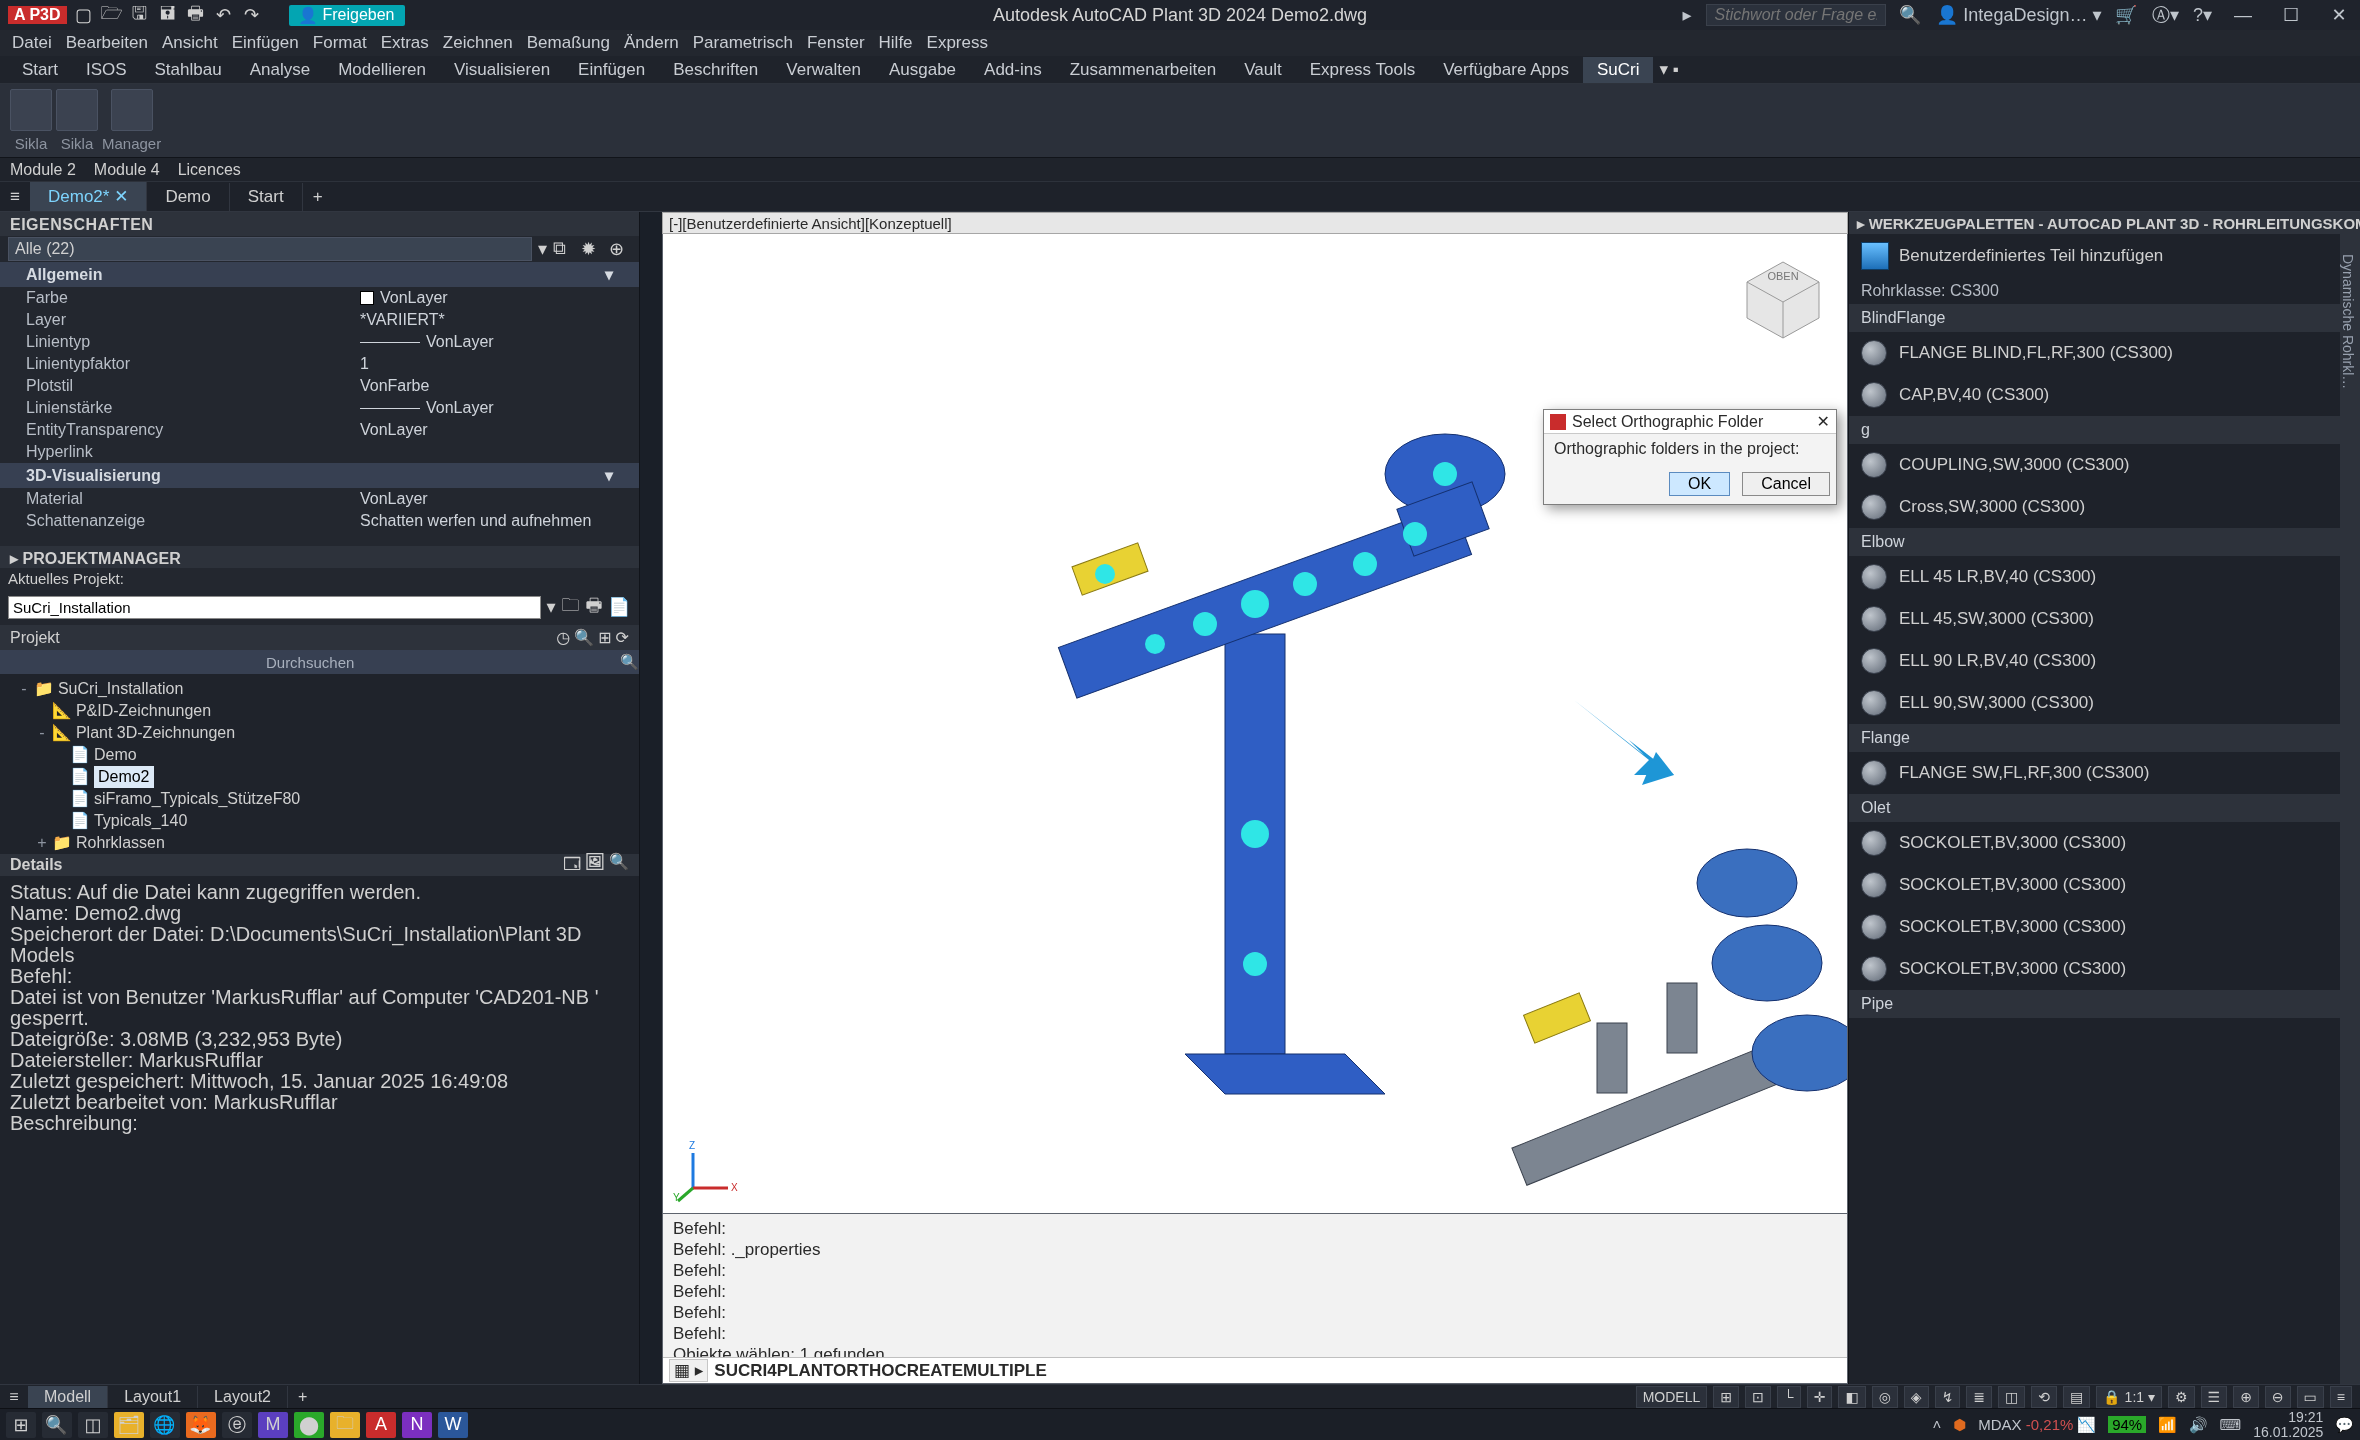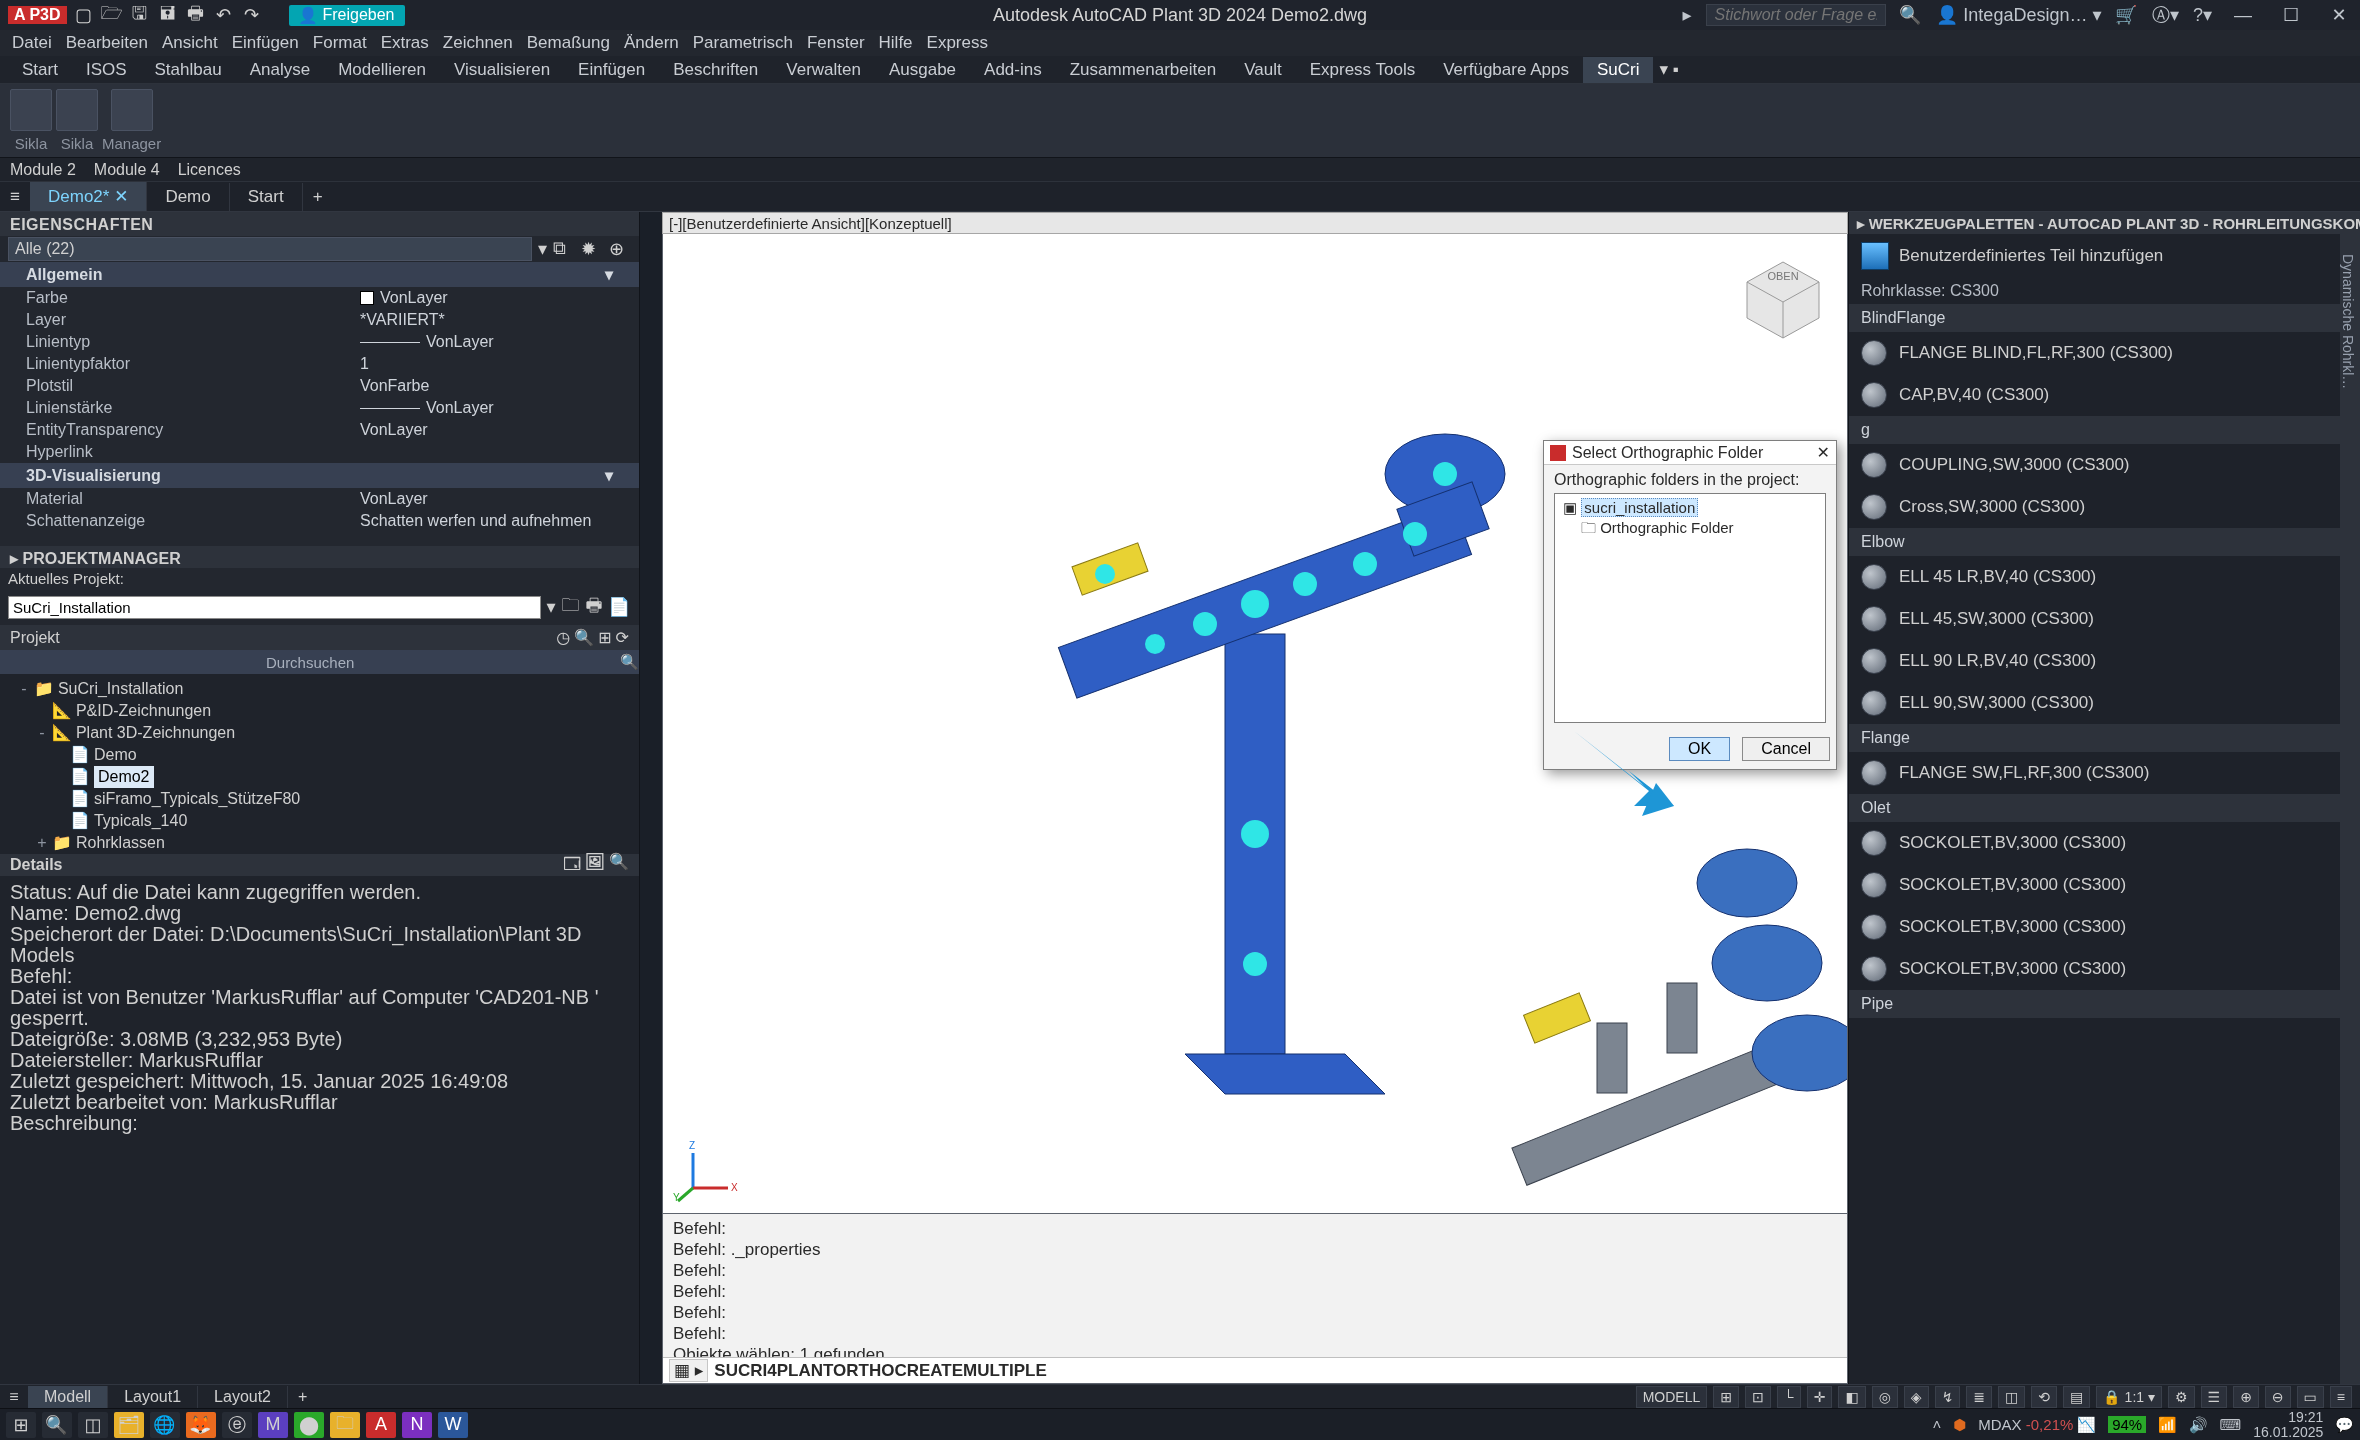--- a/index.html
+++ b/index.html
@@ -94,21 +94,21 @@
 
 .triad{position:absolute;left:10px;bottom:10px;width:70px;height:70px;}
 
 
 #cmd{height:170px;background:#f2f2f2;color:#2a2a2a;border:1px solid #5d636d;border-top:none;display:flex;flex-direction:column;}
 #cmd .hist{flex:1;font-family:Consolas,monospace;font-size:17px;padding:4px 10px;line-height:21px;overflow:hidden;}
 #cmd .cmdline{height:26px;background:#fff;border-top:1px solid #c0c0c0;display:flex;align-items:center;font-family:Consolas,monospace;font-size:17px;padding:0 6px;gap:6px;}
 #cmd .cmdline .arrow{background:#f0f0f0;border:1px solid #c6c6c6;padding:0 4px;}
 
 
-#dlg{position:absolute;top:206px;right:10px;width:294px;background:#f3f3f3;border:1px solid #7e7e7e;box-shadow:4px 4px 12px rgba(0,0,0,.4);color:#2a2a2a;font-size:16px;}
+#dlg{position:absolute;top:175px;right:10px;width:294px;background:#f3f3f3;border:1px solid #7e7e7e;box-shadow:4px 4px 12px rgba(0,0,0,.4);color:#2a2a2a;font-size:16px;}
 #dlg .dlg-titlebar{height:24px;background:#fff;display:flex;align-items:center;padding:0 6px;border-bottom:1px solid #c9c9c9;}
 #dlg .dlg-titlebar .dlg-ico{width:16px;height:16px;background:#c92c2c;margin-right:6px;}
 #dlg .dlg-titlebar .dlg-close{margin-left:auto;}
 #dlg .dlg-body{padding:6px 10px;}
 #dlg .dlg-tree{height:230px;background:#fff;border:1px solid #7e7e7e;margin-top:4px;padding:4px;font-size:15px;line-height:20px;}
 #dlg .dlg-tree .sel{background:#cde8ff;border:1px dotted #5b8bbf;padding:0 2px;}
 #dlg .dlg-btns{display:flex;justify-content:flex-end;gap:12px;padding:8px 6px;}
 #dlg .dlg-btns button{font-size:16px;padding:2px 18px;background:#efefef;border:1px solid #8a8a8a;}
 #dlg .arrow-overlay{position:absolute;left:20px;top:280px;width:130px;height:100px;pointer-events:none;}
 
@@ -468,24 +468,20 @@
       </svg>
 
       <div id="dlg">
         <div class="dlg-titlebar">
           <span class="dlg-ico"></span>
           <span>Select Orthographic Folder</span>
           <span class="dlg-close">✕</span>
         </div>
         <div class="dlg-body">
           <div>Orthographic folders in the project:</div>
-          <div class="dlg-tree" id="dlg-tree">
-              <div style="padding-left: 4px;">▣ <span class="sel">sucri_installation</span></div>
-              <div style="padding-left: 22px;">🗀 Orthographic Folder</div>
-            </div>
         </div>
         <div class="dlg-btns">
           <button style="background:#cde8ff;border-color:#5b8bbf;">OK</button>
           <button>Cancel</button>
         </div>
 
         <svg class="arrow-overlay" viewBox="0 0 130 100">
           <defs></defs>
           <path d="M10 10 L80 65 L65 50 L110 85 L70 85 L85 70 L10 10 Z" fill="#1e96d6"></path>
           <polygon points="110,85 78,95 92,62" fill="#1e96d6"></polygon>

